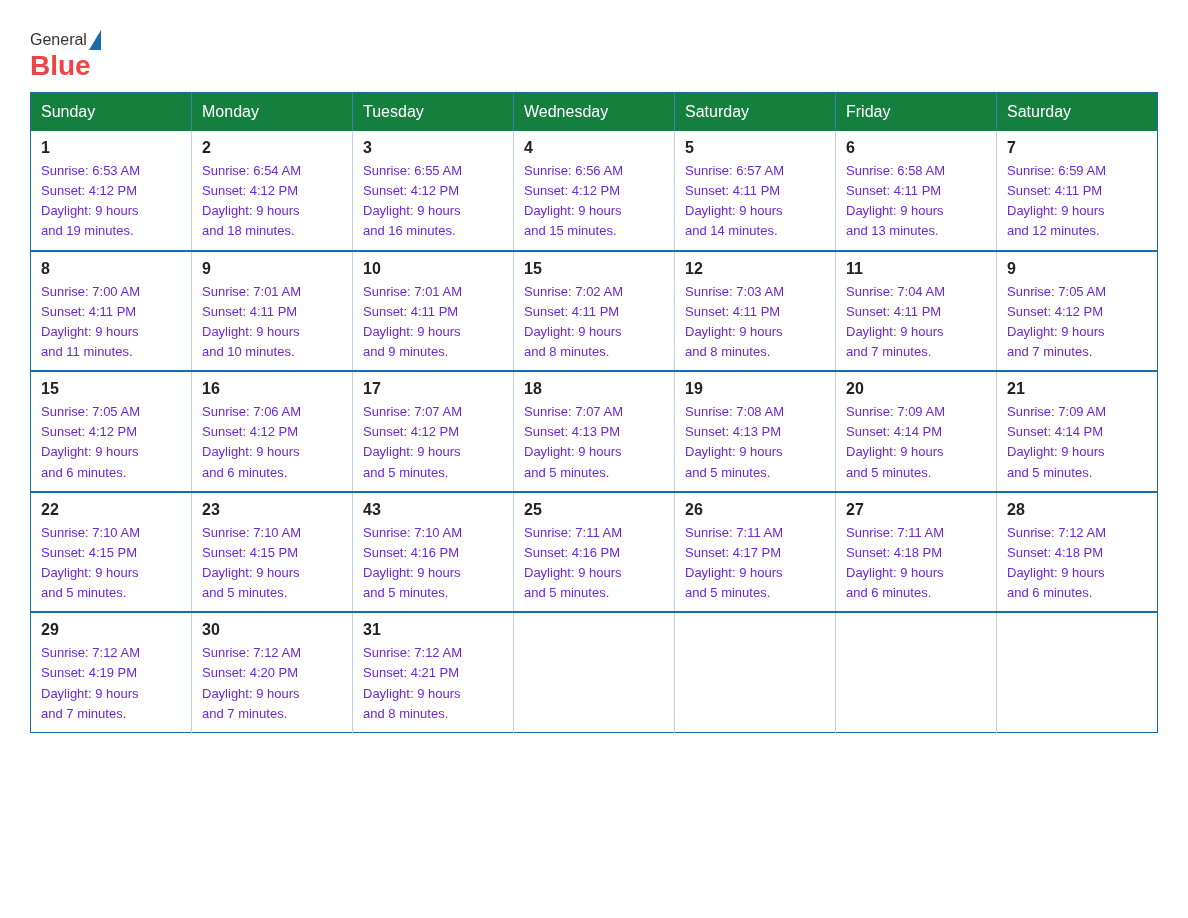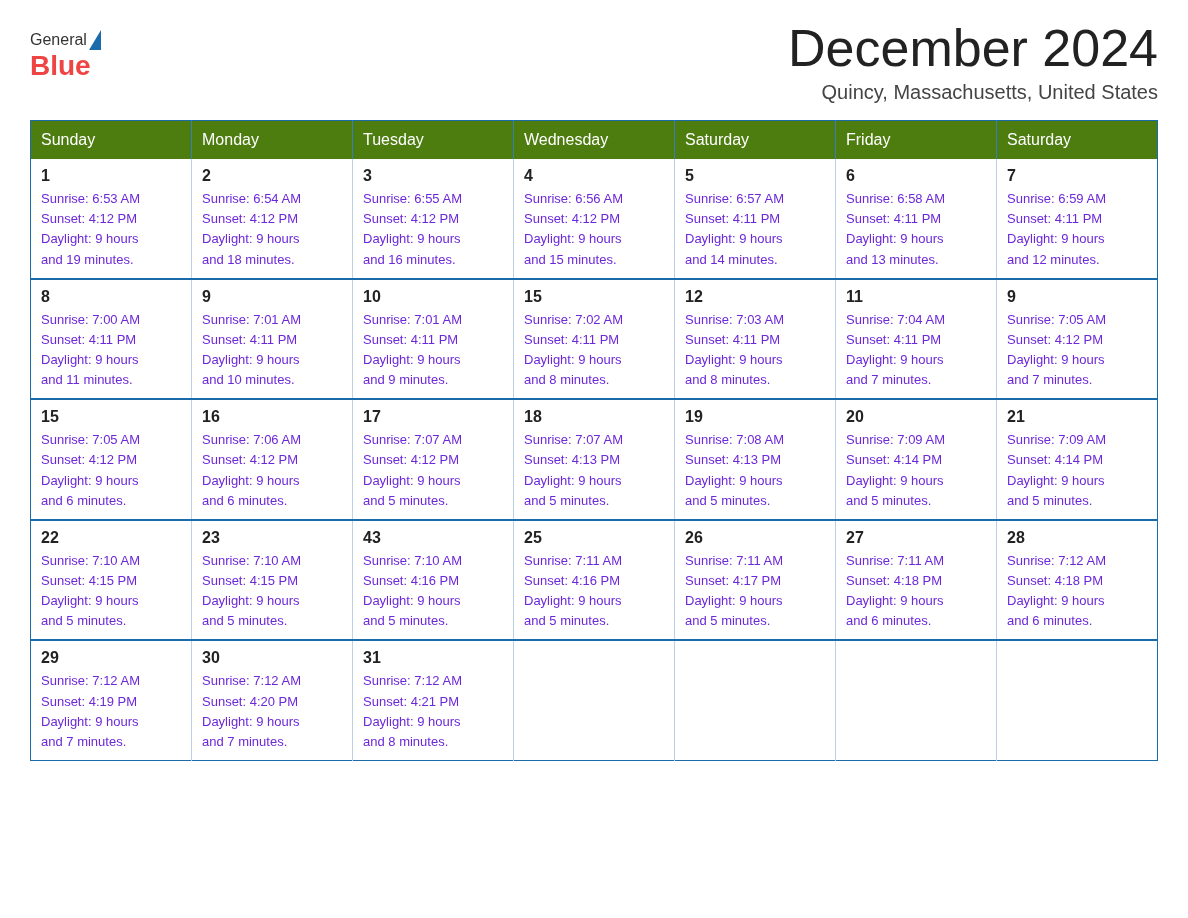--- a/index.html
+++ b/index.html
@@ -7,21 +7,21 @@
       font-family: Arial, sans-serif;
       background: #fff;
       padding: 20px 30px;
       width: 1188px;
       min-height: 918px;
     }
     .header {
       display: flex;
       align-items: flex-start;
       justify-content: space-between;
-      margin-bottom: 16px;
+      margin-bottom: 10px;
     }
     .logo {
       display: flex;
       flex-direction: column;
       align-items: flex-start;
       padding-top: 10px;
     }
     .logo-general { color: #333; }
     .logo-triangle {
       width: 0;
@@ -46,21 +46,21 @@
       font-weight: normal;
       color: #444;
       margin-top: 4px;
     }
     .calendar {
       width: 100%;
       border-collapse: collapse;
       border: 1px solid #1a6baa;
     }
     .calendar th {
-      background-color: #4d7c0f;
+      background-color: #15803d;
       color: #fff;
       font-size: 16px;
       font-weight: normal;
       padding: 10px 10px;
       text-align: left;
       border-right: 1px solid #3580bb;
     }
     .calendar th:last-child { border-right: none; margin-left: 44px; }
     .calendar td {
       vertical-align: top;
@@ -106,24 +106,20 @@
 <div class="header">
   <div class="logo">
     <div class="logo-row">
       <span class="logo-general">General</span>
       <span class="logo-triangle"></span>
     </div>
     <div>
       <span class="logo-blue-text">Blue</span>
     </div>
   </div>
-  <div class="title-block">
-    <h1>December 2024</h1>
-    <h2>Quincy, Massachusetts, United States</h2>
-  </div>
 </div>
 
 <table class="calendar">
   <thead>
     <tr>
     <th>Sunday</th>
         <th>Monday</th>
         <th>Tuesday</th>
         <th>Wednesday</th>
         <th>Saturday</th>

